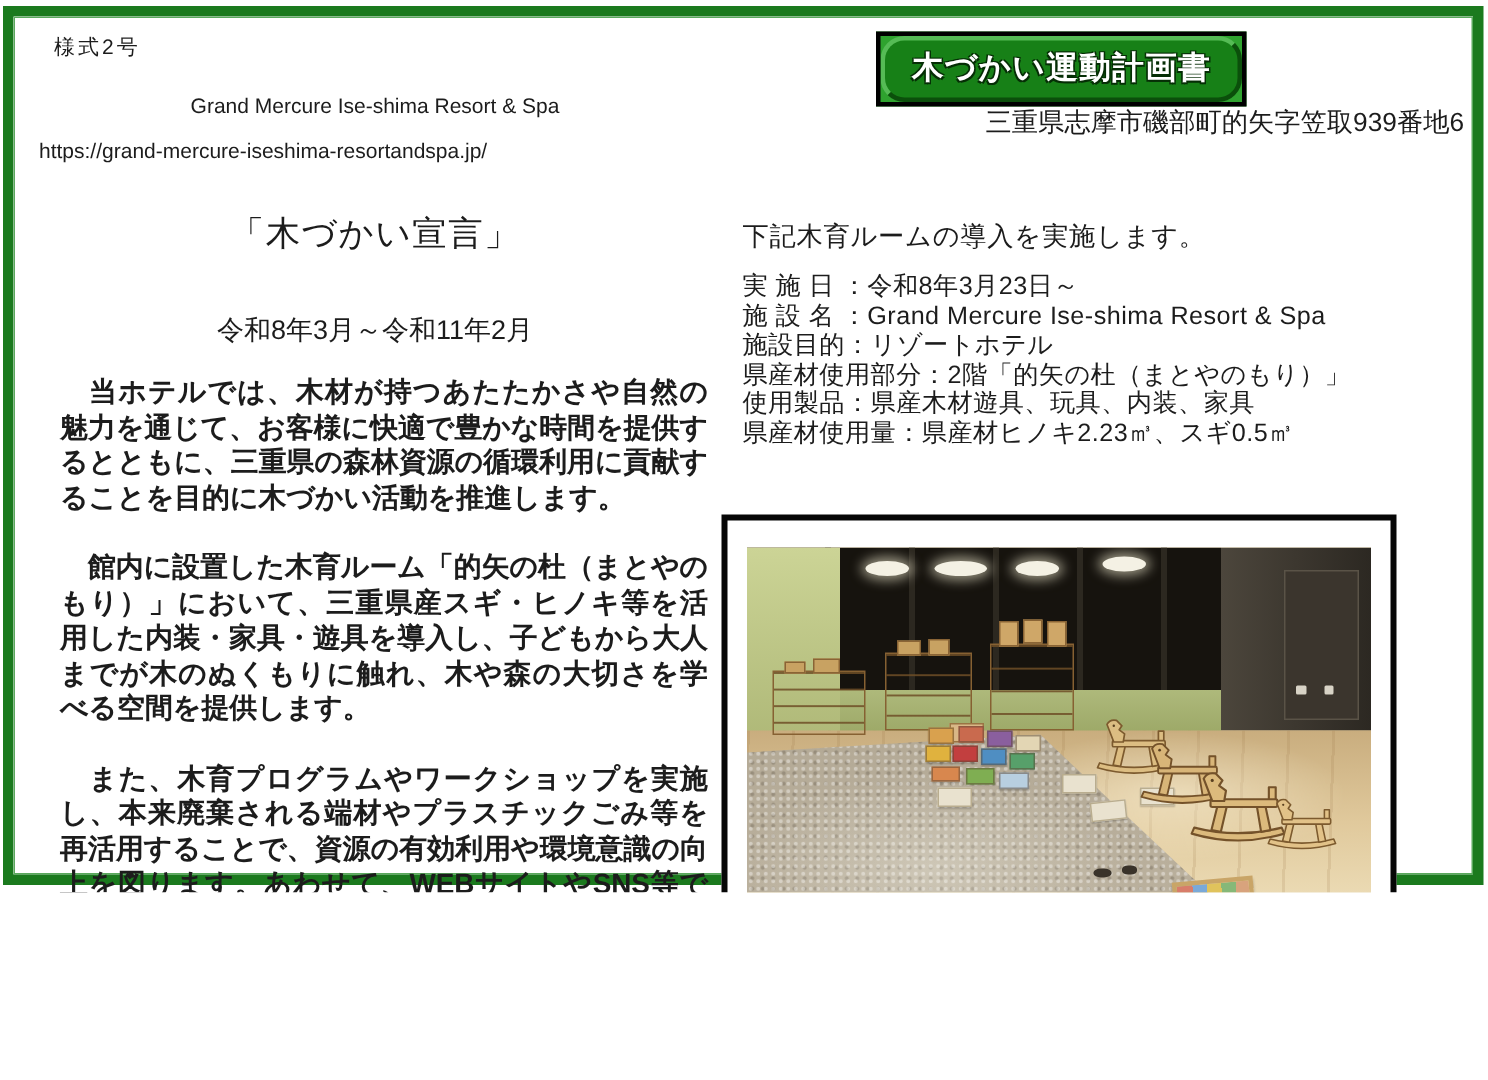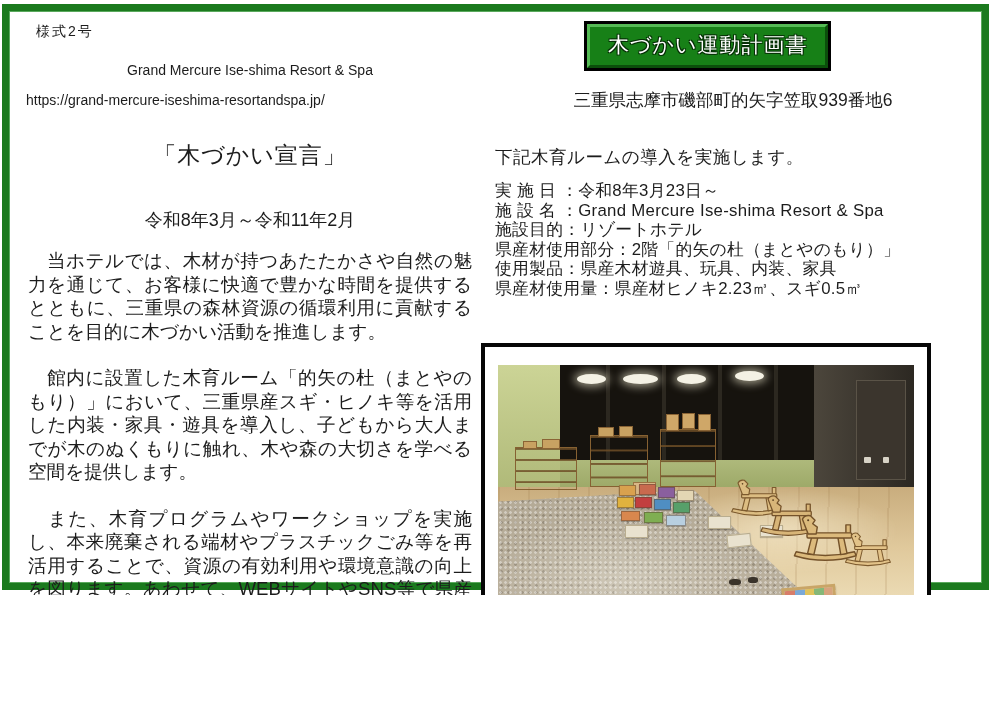--- a/index.html
+++ b/index.html
@@ -13,33 +13,34 @@
   }
   .form-label{position:absolute;left:36px;top:23px;font-size:14px;letter-spacing:2px;}
 
   
   .col-left{position:absolute;left:26px;top:0;width:448px;height:720px;}
   .facility-name{position:absolute;top:62px;width:100%;text-align:center;font-size:14px;}
   .facility-url{position:absolute;top:92px;width:100%;text-align:left;font-size:14px;}
   .declaration-title{position:absolute;top:140px;width:100%;text-align:center;font-size:23px;letter-spacing:1px;}
   .declaration-period{position:absolute;top:208px;width:100%;text-align:center;font-size:18px;}
   .paragraphs{position:absolute;top:249px;left:2px;right:2px;font-size:18.6px;line-height:23.5px;text-align:justify;}
-  .paragraphs p{margin:0 0 23px 0;}
+  .paragraphs p{margin:0 0 23px 12px;font-weight:bold;}
 
   
   .col-right{position:absolute;left:490px;top:0;width:486px;height:720px;}
   .plan-box{position:absolute;left:94px;top:21px;border:3px solid #000;background:#2fa32f;}
   .plan-box-inner{
     border-style:solid;border-width:3px;
     border-color:#55bb55 #0b4f0b #0b4f0b #55bb55;
     background:#178017;padding:4px 18px 6px;
-    font-size:21px;font-weight:normal;color:#fff;letter-spacing:1px;white-space:nowrap;
+    font-size:21px;font-weight:bold;color:#fff;letter-spacing:1px;white-space:nowrap;
     text-shadow:-1px -1px 0 #062e06,1px -1px 0 #062e06,-1px 1px 0 #062e06,1px 1px 0 #062e06;
-  }
-  .address{position:absolute;top:88px;width:100%;text-align:center;font-size:17.5px;}
+    border-radius:16px;
+  }
+  .address{position:absolute;top:69px;width:100%;text-align:right;font-size:17.5px;}
   .intro{position:absolute;top:145px;left:5px;font-size:17.5px;font-weight:normal;letter-spacing:0.5px;}
   .details{position:absolute;top:181px;left:5px;font-size:16.8px;line-height:19.6px;letter-spacing:0.3px;}
   .details div{white-space:nowrap;}
 
   
   .photo-frame{
     position:absolute;left:481px;top:343px;width:450px;height:341px;
     border:4px solid #060606;background:#fff;box-sizing:border-box;
   }
   .photo{position:absolute;left:13px;top:18px;width:416px;height:297px;overflow:hidden;background:#e0cda2;}

